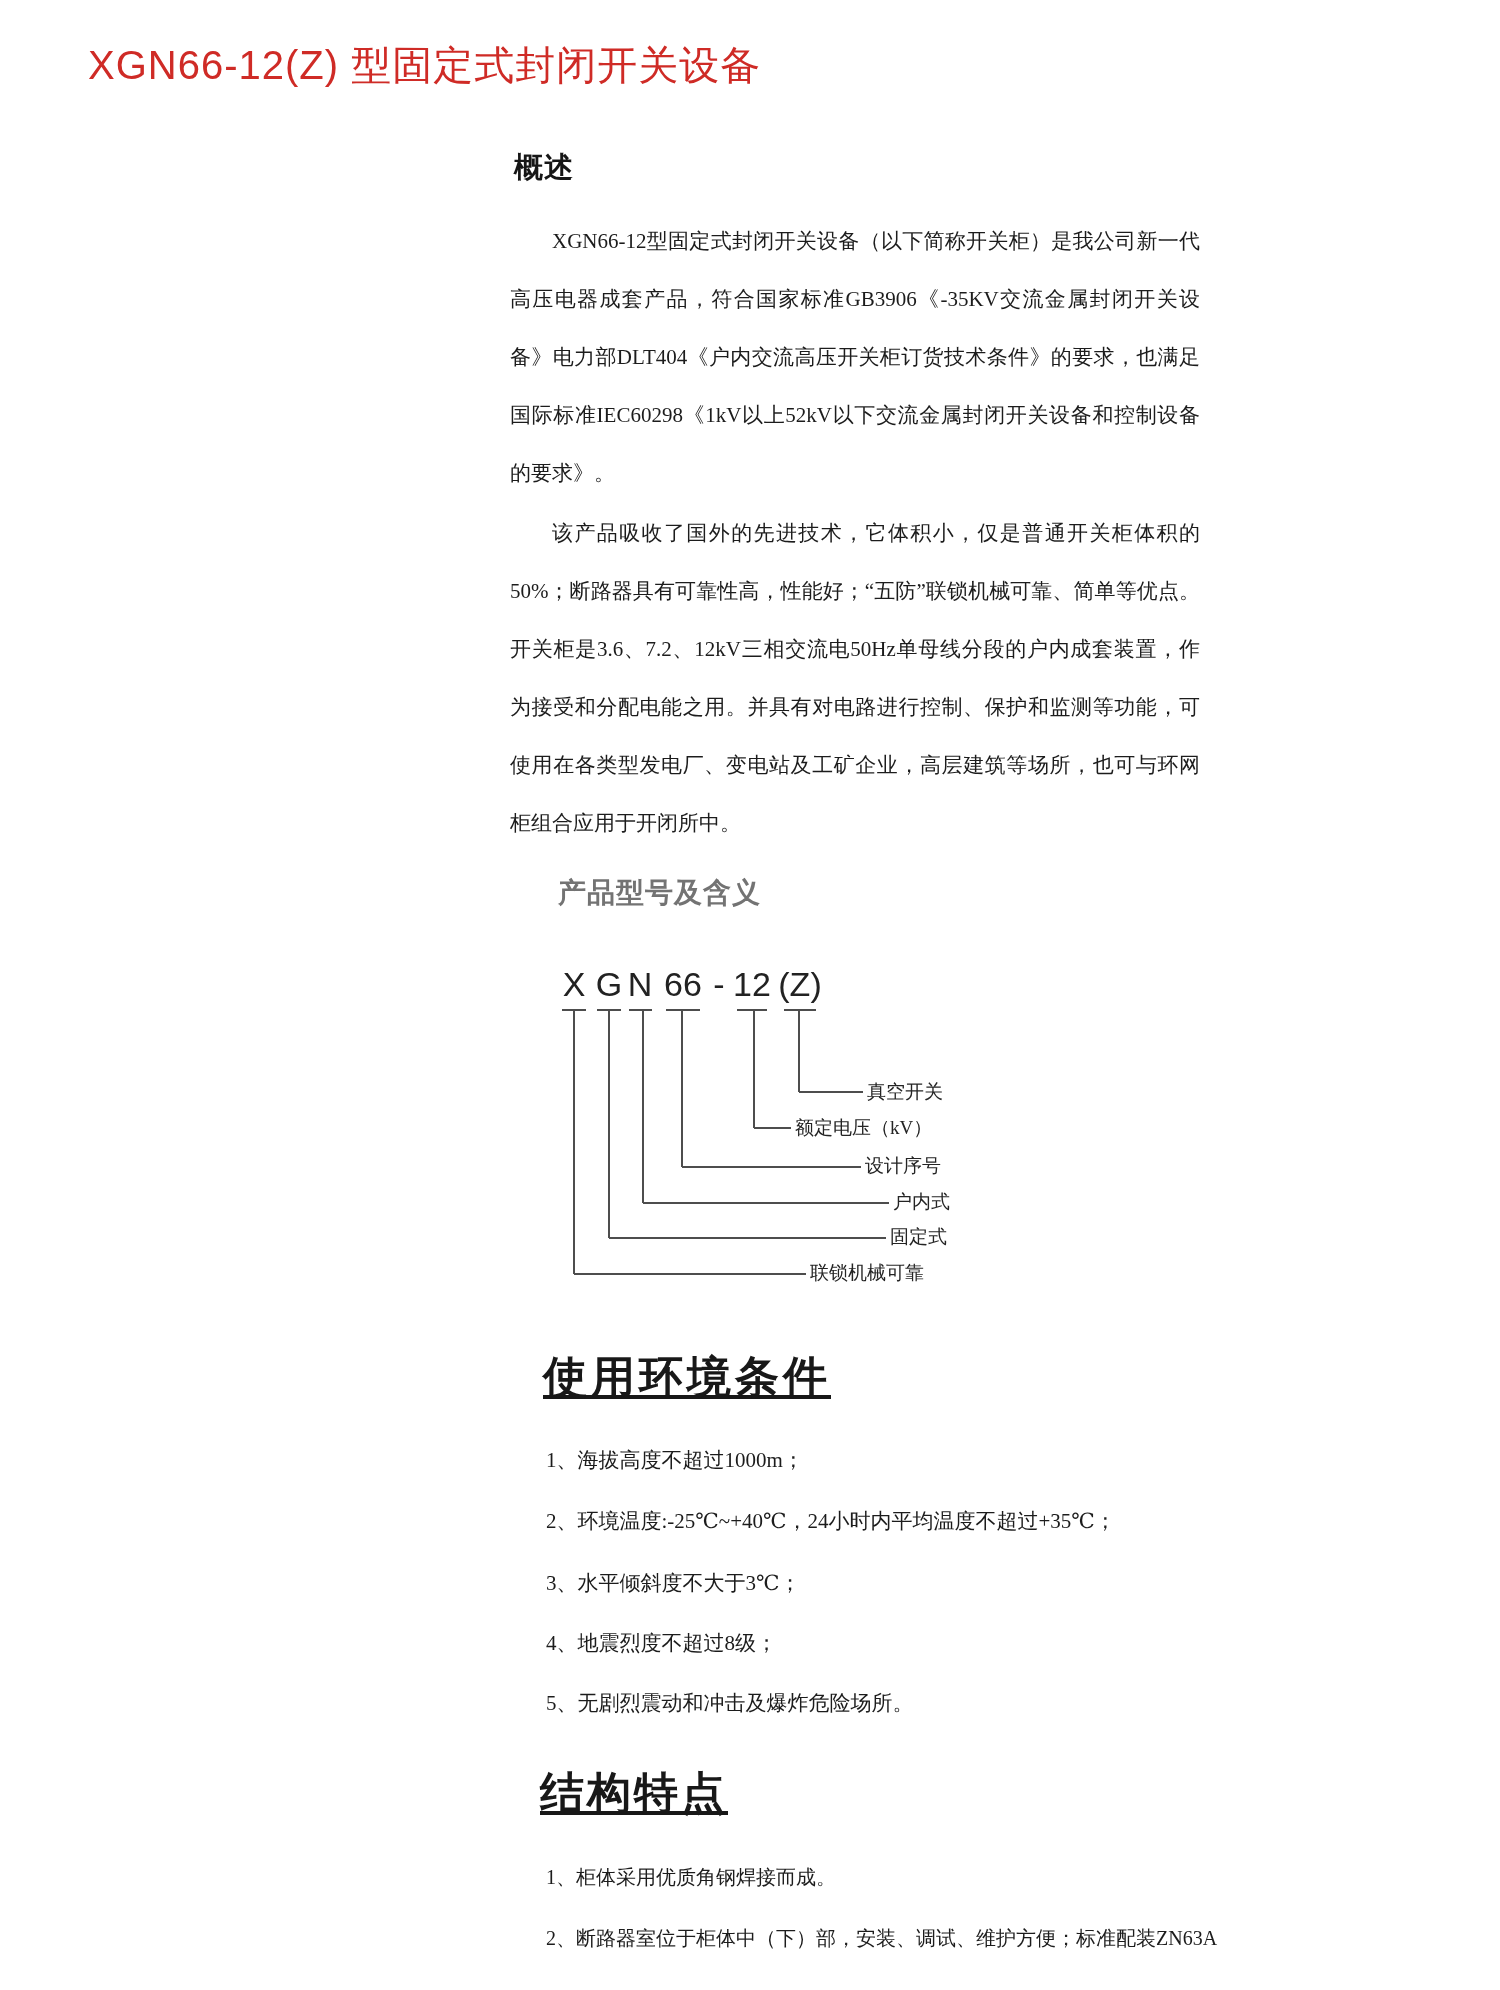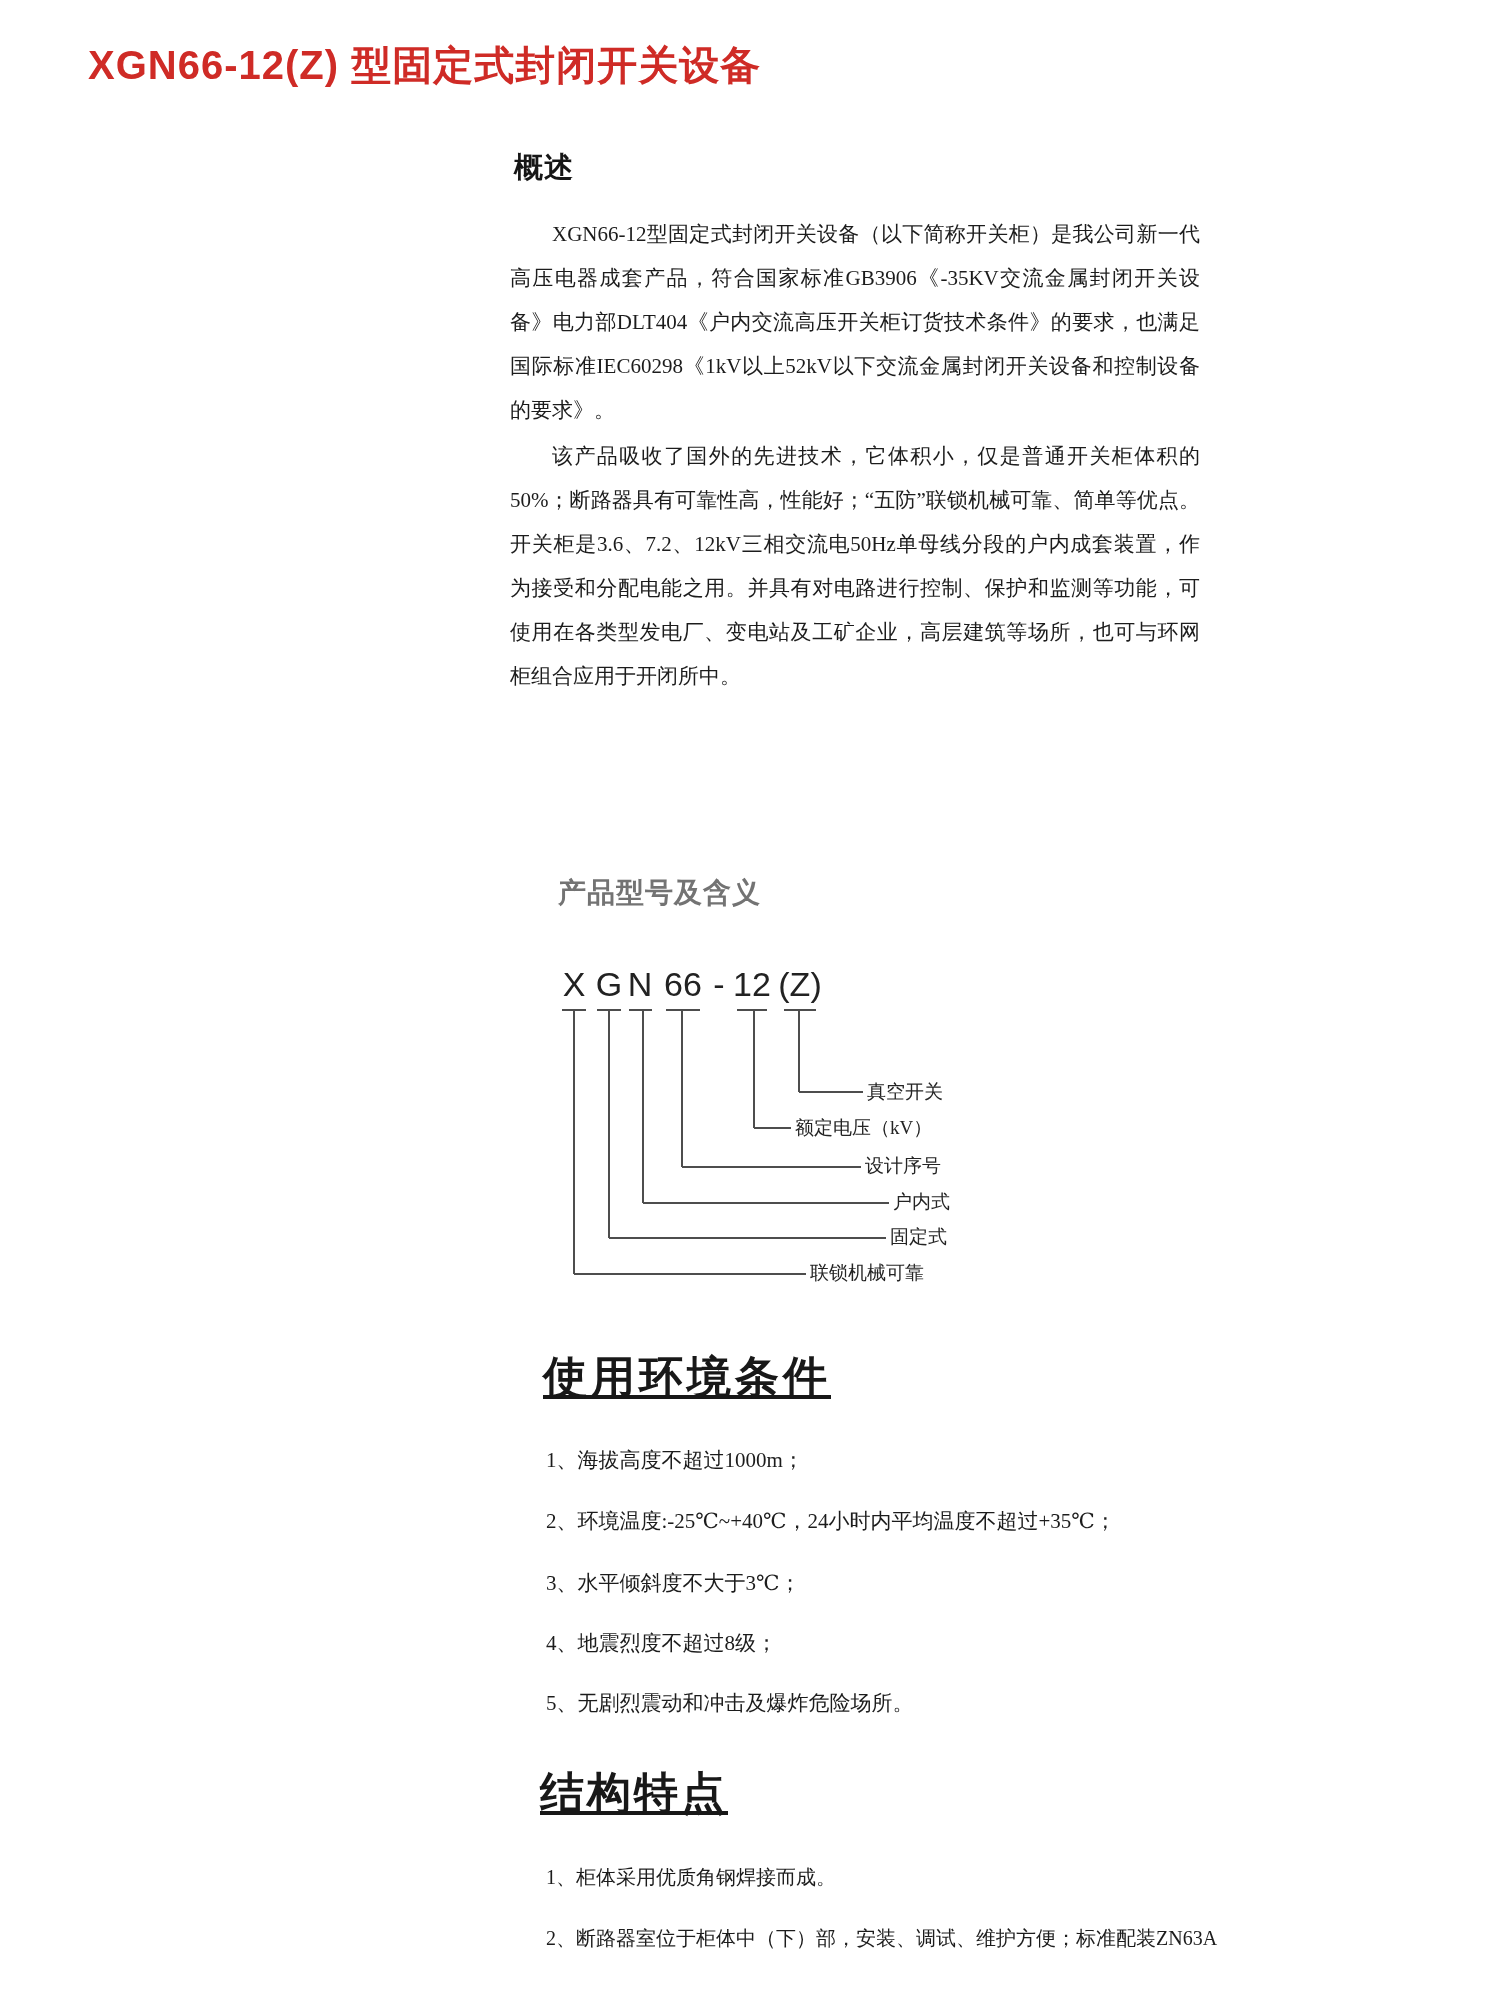--- a/index.html
+++ b/index.html
@@ -7,31 +7,31 @@
     position:relative;
     width:1500px;height:1990px;
     background:#ffffff;
     overflow:hidden;
     font-family:"Liberation Serif","DejaVu Serif",serif;
     color:#1f1f1f;
   }
   .doc-title{
     position:absolute;left:88px;top:38px;
     font-family:"Liberation Sans","DejaVu Sans",sans-serif;
-    font-weight:700;font-size:40px;letter-spacing:1px;
+    font-weight:400;font-size:40px;letter-spacing:1px;
     white-space:nowrap;
   }
   .h-overview{
     position:absolute;left:514px;top:148px;
     font-family:"Liberation Sans","DejaVu Sans",sans-serif;
     font-weight:600;font-size:29px;color:#161616;letter-spacing:1px;
   }
   .body-text{
     position:absolute;left:510px;top:212px;width:690px;
-    font-size:21px;line-height:44px;text-align:justify;
+    font-size:21px;line-height:58px;text-align:justify;
     color:#1c1c1c;
   }
   .body-text p{margin:0;text-indent:2em;}
   .body-text p + p{margin-top:2px;}
   .h-model{
     position:absolute;left:558px;top:874px;
     font-family:Liberation Serif, serif;
     font-weight:700;font-size:28px;color:#737373;letter-spacing:1px;
   }
   .model-row{

